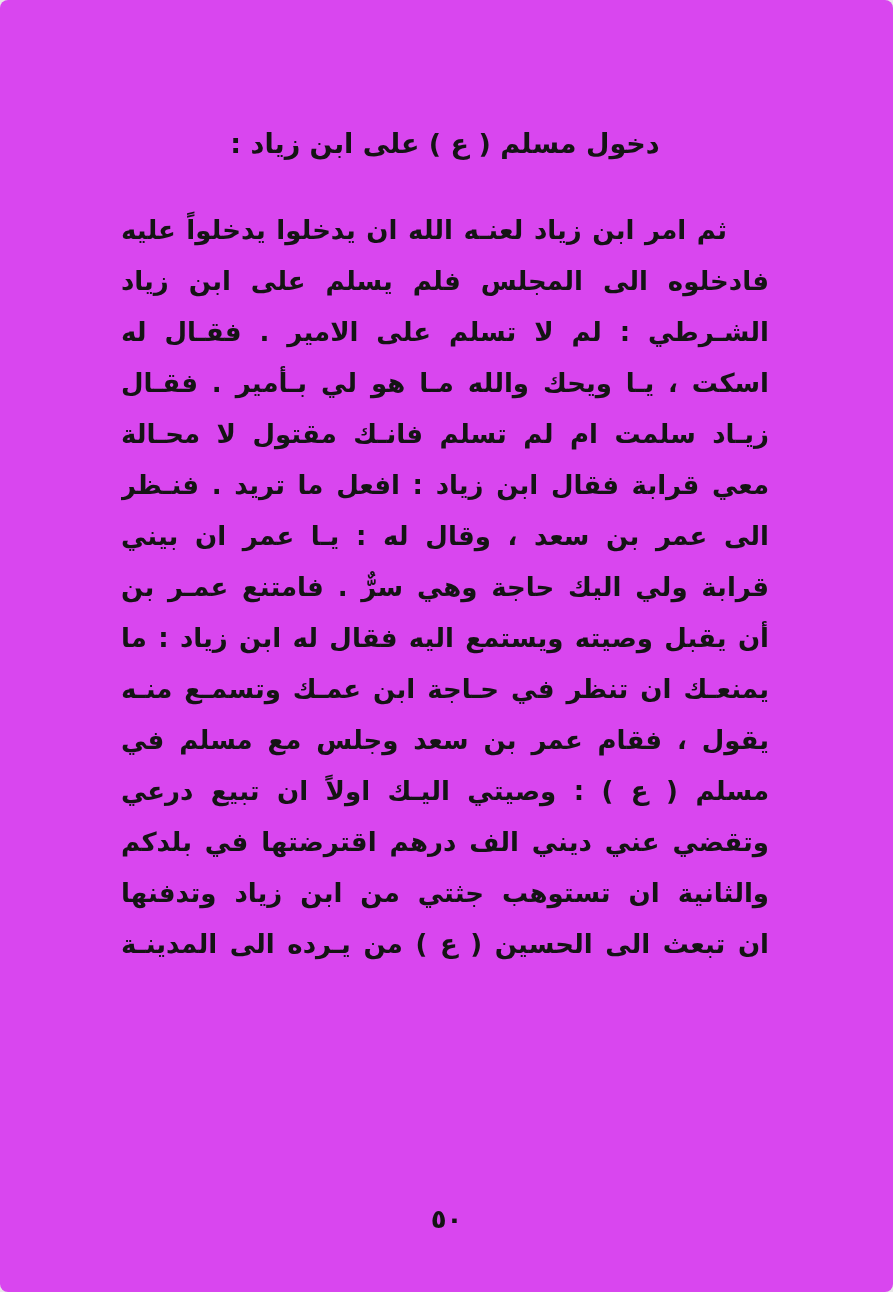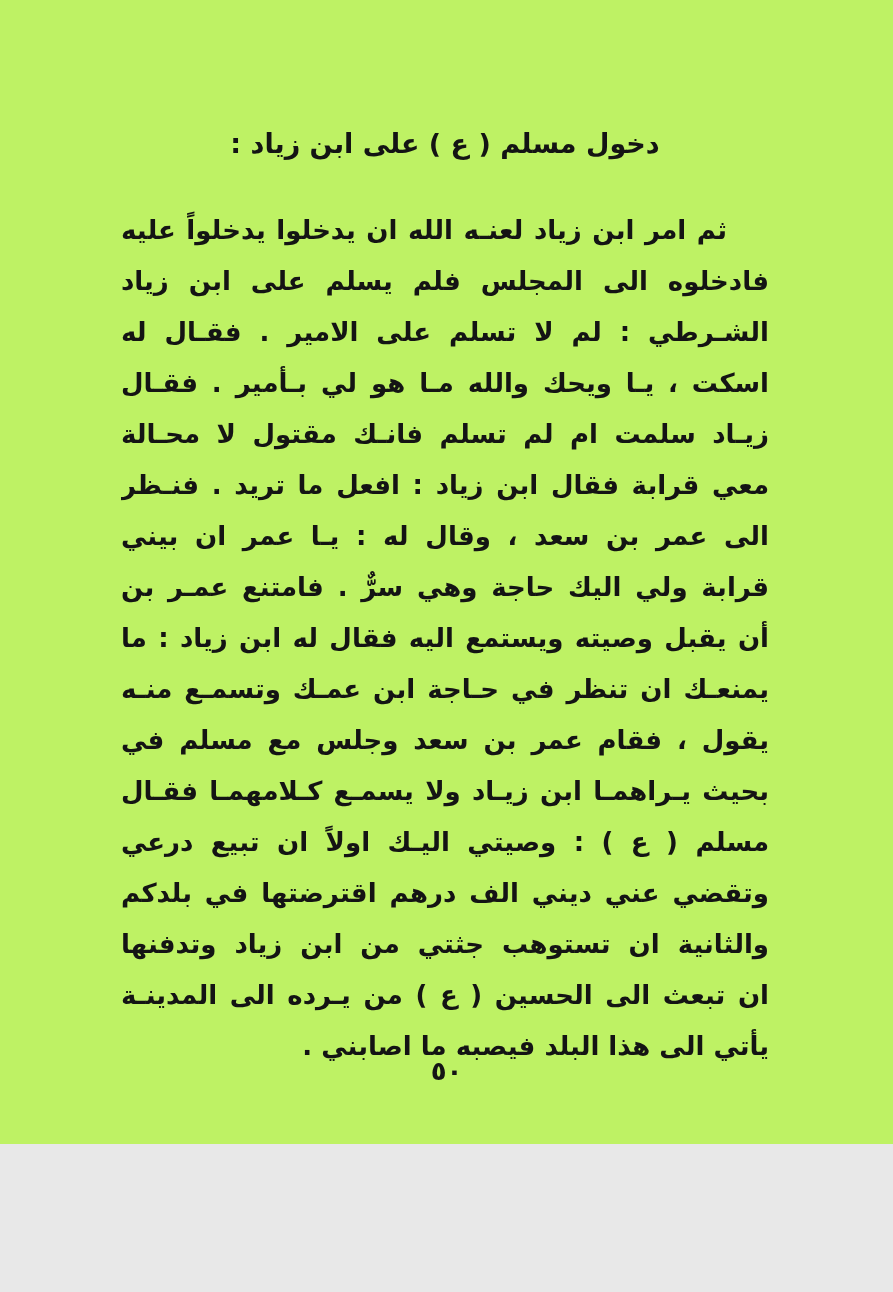--- a/index.html
+++ b/index.html
@@ -3,27 +3,28 @@
 <meta charset="utf-8">
 <style>
   html, body {
     margin: 0;
     padding: 0;
     background: #e8e8e8;
   }
   .scan-page {
     position: relative;
     width: 893px;
-    height: 1144px;
+    height: 1292px;
     margin: 0 auto;
-    background: #bef264;
+    background: #d946ef;
     overflow: hidden;
     direction: rtl;
     font-family: "DejaVu Sans", sans-serif;
     color: #141414;
+    border-radius: 8px;
   }
   .content {
     position: absolute;
     top: 128px;
     right: 124px;
     width: 648px;
   }
   .heading {
     text-align: center;
     font-size: 27px;
@@ -72,22 +73,20 @@
         <div class="line">فادخلوه الى المجلس فلم يسلم على ابن زياد فقـال لهُ</div>
         <div class="line">الشـرطي : لم لا تسلم على الامير . فقـال له مسلم :</div>
         <div class="line">اسكت ، يـا ويحك والله مـا هو لي بـأمير . فقـال ابن</div>
         <div class="line">زيـاد سلمت ام لم تسلم فانـك مقتول لا محـالة فقـال</div>
         <div class="line">معي قرابة فقال ابن زياد : افعل ما تريد . فنـظر مسلم</div>
         <div class="line">الى عمر بن سعد ، وقال له : يـا عمر ان بيني وبينـك</div>
         <div class="line">قرابة ولي اليك حاجة وهي سرٌّ . فامتنع عمـر بن سعد</div>
         <div class="line">أن يقبل وصيته ويستمع اليه فقال له ابن زياد : ما الذي</div>
         <div class="line">يمنعـك ان تنظر في حـاجة ابن عمـك وتسمـع منـه مـا</div>
         <div class="line">يقول ، فقام عمر بن سعد وجلس مع مسلم في ناحيـة</div>
-        <div class="line">بحيث يـراهمـا ابن زيـاد ولا يسمـع كـلامهمـا فقـال</div>
         <div class="line">مسلم ( ع ) : وصيتي اليـك اولاً ان تبيع درعي وسيفي</div>
         <div class="line">وتقضي عني ديني الف درهم اقترضتها في بلدكم هـذا</div>
         <div class="line">والثانية ان تستوهب جثتي من ابن زياد وتدفنها والثالثة</div>
         <div class="line">ان تبعث الى الحسين ( ع ) من يـرده الى المدينـة فـلا</div>
-        <div class="line last">يأتي الى هذا البلد فيصبه ما اصابني .</div>
       </div>
   </div>
   <div class="page-number">٥٠</div>
 </div>
 
 </body></html>

